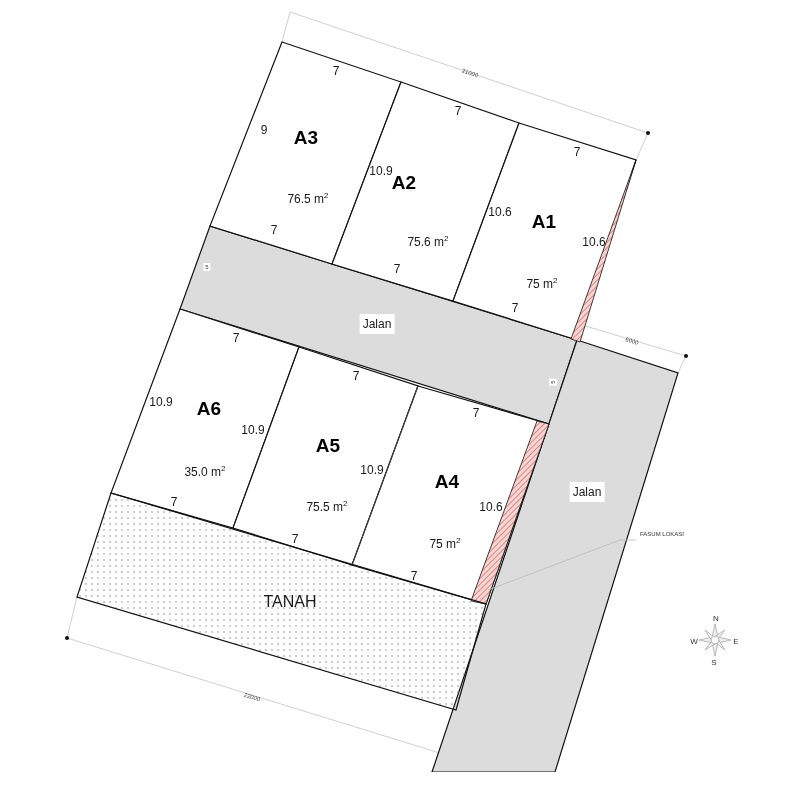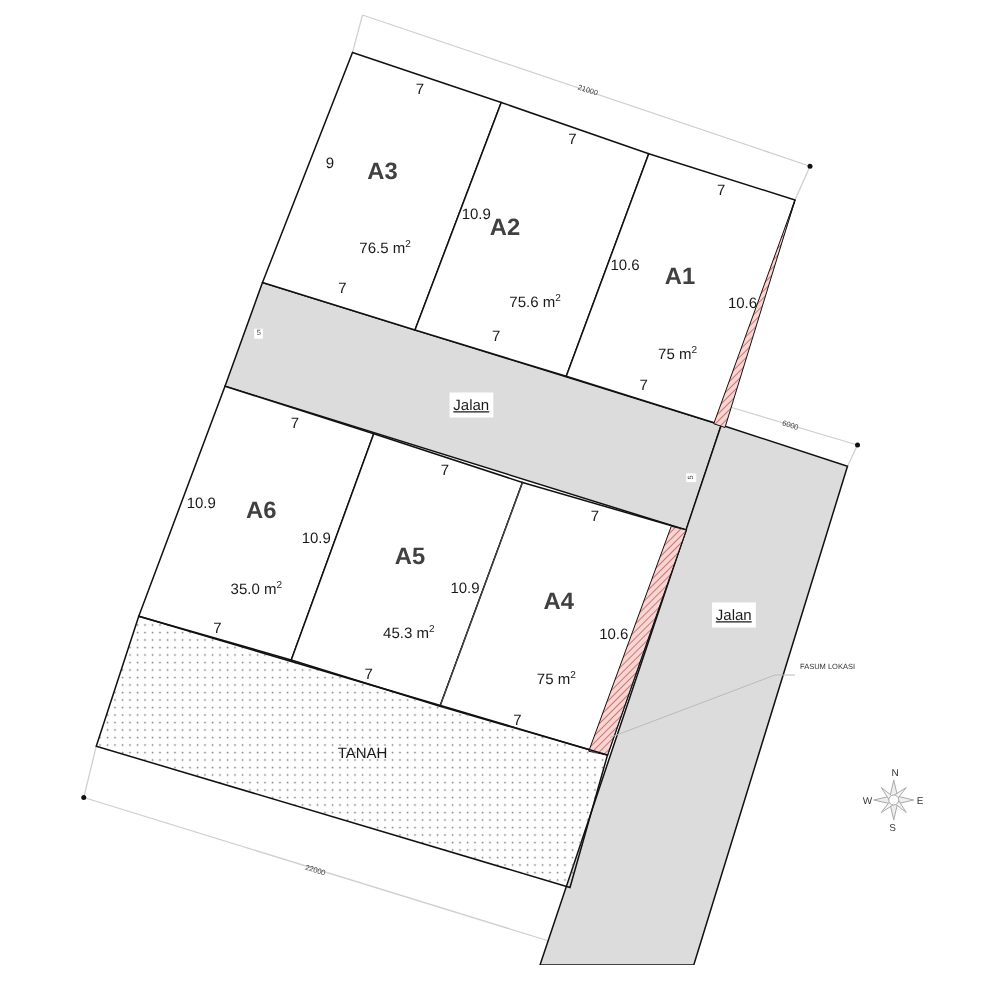--- a/index.html
+++ b/index.html
@@ -1,26 +1,26 @@
 <!DOCTYPE html>
 <html><head>
 <meta charset="utf-8">
 <style>
   html, body { margin: 0; padding: 0; background: #ffffff; }
   body { width: 804px; height: 804px; overflow: hidden; position: relative; font-family: "Liberation Sans", sans-serif; }
   #plan { position: absolute; left: 0; top: 0; }
   .lbl { position: absolute; font-family: "Liberation Sans", sans-serif; color: #1a1a1a; white-space: nowrap; transform: translate(-50%, -50%); }
   .dim { font-size: 12px; }
-  .lot-id { font-size: 19px; font-weight: bold; color: #404040; }
+  .lot-id { font-size: 19px; font-weight: bold; color: #000000; }
   .lot-area { font-size: 12px; margin-top: 40px; }
   .lot-area sup { font-size: 8px; }
-  .road-lbl { font-size: 12px; background: #ffffff; padding: 3px 3px; text-decoration: underline; }
+  .road-lbl { font-size: 12px; background: #ffffff; padding: 3px 3px; }
   .tiny { font-size: 6px; color: #444; }
   .tiny-box { font-size: 6px; background: #fff; padding: 1px 2px; color: #444; }
-  .tanah { font-size: 12px; }
+  .tanah { font-size: 16px; }
   .fasum { font-size: 6px; color: #333; transform: none; }
   .compass-l { font-size: 8px; color: #333; }
 </style>
 </head>
 <body>
 
 <svg id="plan" width="804" height="804" viewBox="0 0 804 804">
   <defs>
     <pattern id="dots" width="6" height="6" patternUnits="userSpaceOnUse">
       <circle cx="2" cy="2" r="0.7" fill="#777"></circle>
@@ -108,21 +108,21 @@
 
 <div class="lbl dim" style="left:236px;top:338px;">7</div>
 <div class="lbl dim" style="left:161px;top:402px;">10.9</div>
 <div class="lbl lot-id" style="left:209px;top:409px;">A6</div>
 <div class="lbl lot-area" style="left:205px;top:431px;"><span>35.0 m</span><sup>2</sup></div>
 <div class="lbl dim" style="left:253px;top:430px;">10.9</div>
 <div class="lbl dim" style="left:174px;top:502px;">7</div>
 
 <div class="lbl dim" style="left:356px;top:376px;">7</div>
 <div class="lbl lot-id" style="left:328px;top:446px;">A5</div>
-<div class="lbl lot-area" style="left:327px;top:466px;"><span>45.3 m</span><sup>2</sup></div>
+<div class="lbl lot-area" style="left:327px;top:466px;"><span>75.5 m</span><sup>2</sup></div>
 <div class="lbl dim" style="left:372px;top:470px;">10.9</div>
 <div class="lbl dim" style="left:295px;top:539px;">7</div>
 
 <div class="lbl dim" style="left:476px;top:413px;">7</div>
 <div class="lbl lot-id" style="left:447px;top:482px;">A4</div>
 <div class="lbl lot-area" style="left:445px;top:503px;"><span>75 m</span><sup>2</sup></div>
 <div class="lbl dim" style="left:491px;top:507px;">10.6</div>
 <div class="lbl dim" style="left:414px;top:576px;">7</div>
 
 <div class="lbl tanah" style="left:290px;top:602px;">TANAH</div>

